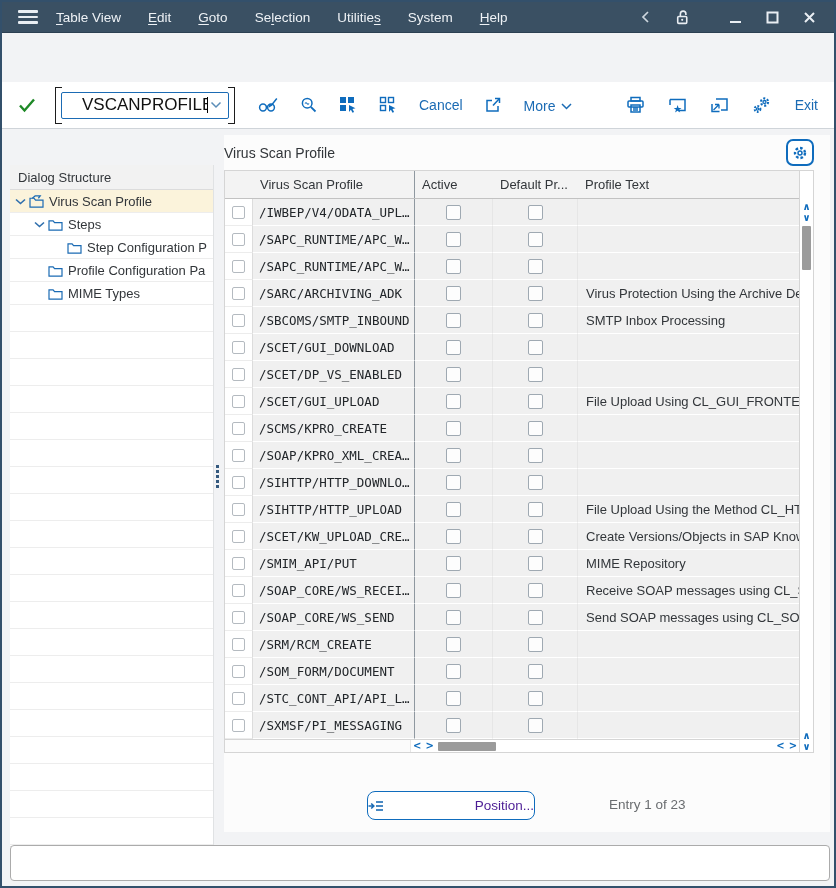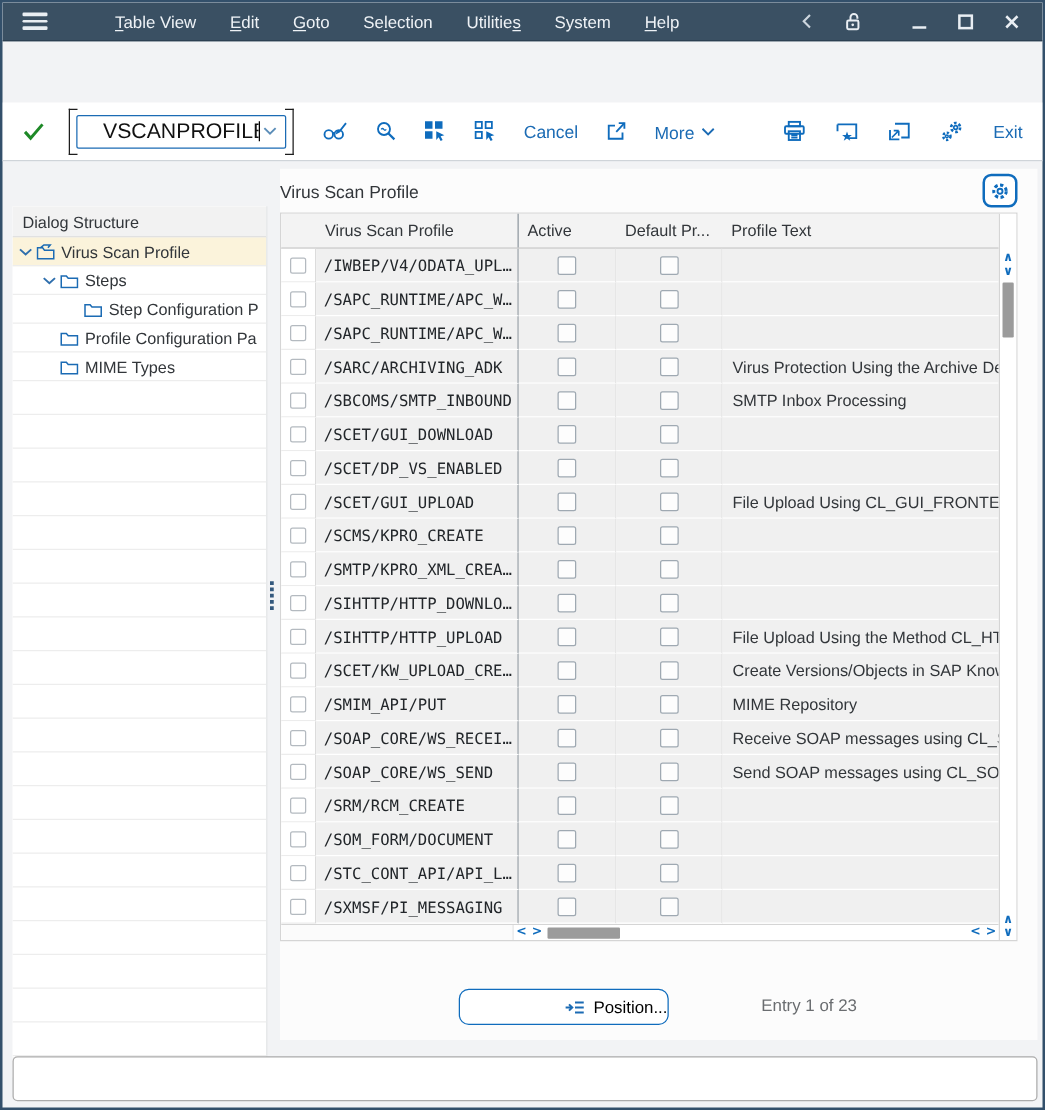--- a/index.html
+++ b/index.html
@@ -3,21 +3,21 @@
 <meta charset="utf-8">
 <style>
   * { margin:0; padding:0; box-sizing:border-box; }
   html,body { width:836px; height:888px; font-family:"Liberation Sans", sans-serif; background:#dfe3e6; }
   .window { position:relative; width:836px; height:888px; border:2px solid #33506b; background:#f2f3f5; overflow:hidden; }
 
   
   .menubar { position:absolute; left:0; top:0; right:0; height:31px; background:#3a5063; display:flex; align-items:center; color:#eef2f6; border-bottom:1px solid #2c4052; }
   .hamburger { width:20px; height:14px; margin:0 18px 0 16px; display:flex; flex-direction:column; justify-content:space-between; cursor:pointer; }
   .hamburger i { display:block; height:2.6px; background:#e9eef3; border-radius:1px; }
-  .menu-items { display:flex; gap:27px; font-size:13.5px;margin-left:36px; }
+  .menu-items { display:flex; gap:27px; font-size:13.5px; }
   .menu-item { cursor:pointer; }
   .menu-item u { text-decoration:underline; text-underline-offset:2px; }
   .win-controls { margin-left:auto; display:flex; align-items:center; gap:24px; padding-right:18px; }
   .win-controls svg { display:block; }
 
   
   .titlebar { position:absolute; left:0; top:32px; right:0; height:48px; background:#33485c; display:flex; align-items:center; }
   .back-btn { margin-left:18px; cursor:pointer; display:flex; align-items:center; }
   .sap-logo { margin-left:22px; width:58px; height:36px; background:linear-gradient(180deg,#21a6e0,#1465a8); clip-path:polygon(0 0,100% 0,66% 100%,0 100%); display:flex; align-items:center; color:#fff; font-weight:bold; font-style:italic; font-size:19px; padding-left:7px; letter-spacing:.5px; }
   .page-title { position:absolute; left:0; right:0; text-align:center; color:#ffffff; font-size:17.5px; }
@@ -75,21 +75,21 @@
   .cb13 { width:13px; height:13px; border:1px solid #b4bac0; border-radius:2px; background:#fff; cursor:pointer; }
   .cb15 { width:15px; height:15px; border:1px solid #9fa9b2; border-radius:2px; background:#fdfdfd; cursor:pointer; }
   .hscroll { height:13px; border-top:1px solid #d5d5d5; display:flex; align-items:center; background:#fff; }
   .hs-spacer { width:186px; height:100%; background:#fbfbfb; border-right:1px solid #e6e6e6; flex:none; }
   .hscroll .h-thumb { width:58px; margin-left:2px; }
   .vscroll { width:14px; border-left:1px solid #d5d5d5; display:flex; flex-direction:column; align-items:center; padding-top:30px; background:#fff; }
   .vs-thumb { width:9px; height:44px; background:#9b9b9b; border-radius:1px; margin-top:3px; cursor:pointer; }
   .vscroll .scroll-btn { padding:0; line-height:11px; }
 
   .position-row { position:relative; height:70px; margin-top:38px; }
-  .position-btn { position:absolute; left:143px; top:0; width:168px; height:29px; background:#fff; border:1px solid #0f6cbd; border-radius:8px; color:#000000; font-size:13.5px; display:flex; align-items:center; justify-content:flex-end; gap:7px; cursor:pointer; }
+  .position-btn { position:absolute; left:143px; top:0; width:168px; height:29px; background:#fff; border:1px solid #0f6cbd; border-radius:8px; color:#4c1d95; font-size:13.5px; display:flex; align-items:center; justify-content:space-between; gap:7px; cursor:pointer; }
   .entry-status { position:absolute; left:385px; top:6px; color:#6a6d70; font-size:13.5px; }
 
   .statusbar { position:absolute; left:8px; top:843px; width:820px; height:36px; background:#fff; border:1px solid #ababab; border-radius:4px; padding:4px 8px; font-size:13px; color:#32363a; }
 
   svg.blue { stroke:#0f6cbd; fill:none; stroke-width:1.5; }
 </style>
 </head>
 <body>
 
 <div class="window">
@@ -443,21 +443,21 @@
               </div>
               <div class="cell cd">
                 <span class="cb15"></span>
               </div>
               <div class="cell ctext"></div>
             </div>
             <div class="trow">
               <div class="cell sel">
                 <span class="cb13"></span>
               </div>
-              <div class="cell profile">/SMTP/KPRO_XML_CREA…</div>
+              <div class="cell profile">/SOAP/KPRO_XML_CREA…</div>
               <div class="cell ca">
                 <span class="cb15"></span>
               </div>
               <div class="cell cd">
                 <span class="cb15"></span>
               </div>
               <div class="cell ctext"></div>
             </div>
             <div class="trow">
               <div class="cell sel">

